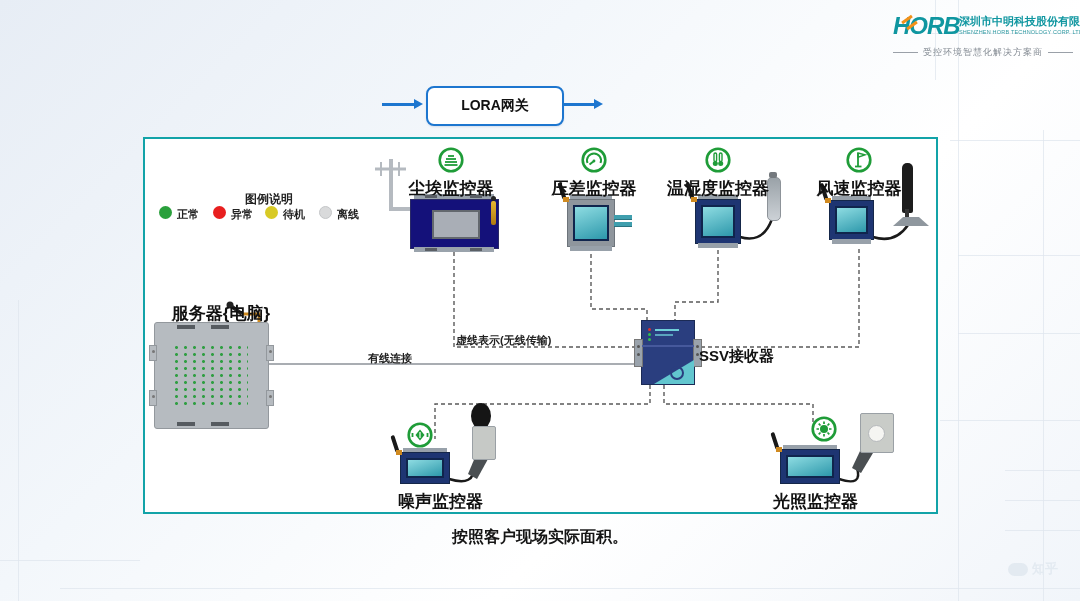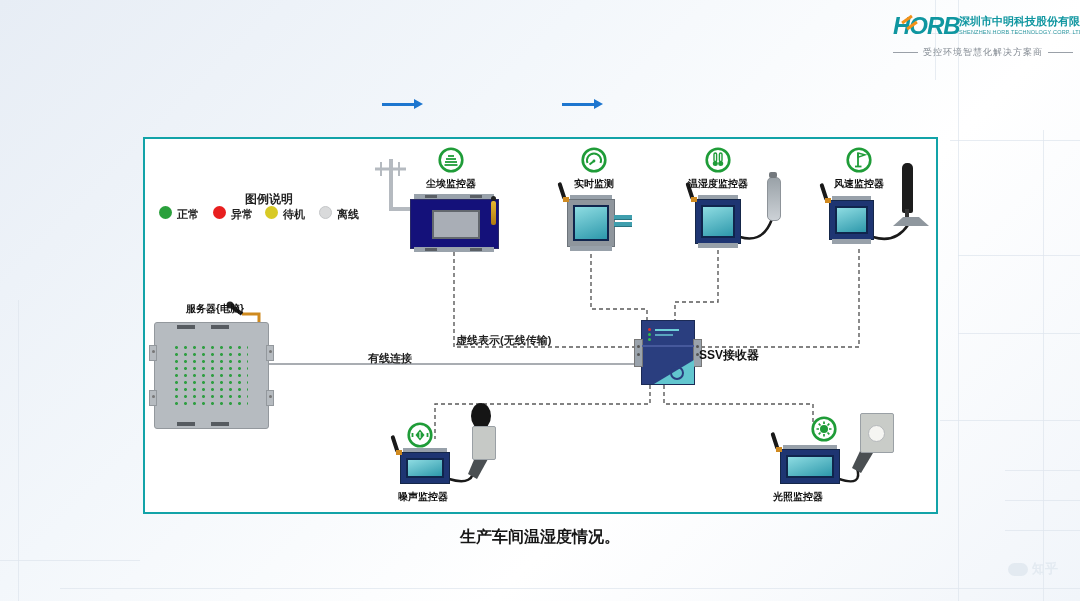--- a/index.html
+++ b/index.html
@@ -39,21 +39,21 @@
   .panel .abs{position:absolute;}
   .wires{position:absolute;left:0;top:0;z-index:1;}
   .lg-title{position:absolute;left:78px;top:52px;width:92px;text-align:center;
             font-size:12px;font-weight:700;color:#222;z-index:2;}
   .lg-dot{position:absolute;top:67px;width:13px;height:13px;border-radius:50%;z-index:2;}
   .lg-label{position:absolute;top:68px;font-size:11px;font-weight:700;color:#222;z-index:2;}
   .dot-normal{background:#2aa03c;}
   .dot-abnormal{background:#e81f1f;}
   .dot-standby{background:#d8ca25;}
   .dot-offline{background:#d9dadb;border:1px solid #c4c6c8;box-sizing:border-box;}
-  .dev-label{position:absolute;font-size:10px;font-weight:700;color:#111;text-align:center;
+  .dev-label{position:absolute;font-size:17px;font-weight:700;color:#111;text-align:center;
              white-space:nowrap;z-index:3;}
   .annot{position:absolute;font-size:11px;font-weight:700;color:#222;z-index:3;white-space:nowrap;}
   .ring{position:absolute;width:26px;height:26px;z-index:3;}
   
   .mon{position:absolute;z-index:2;}
   .mon .bracket{position:absolute;left:3px;right:3px;height:5px;background:#98a1aa;}
   .mon .bracket.t{top:-4px;} .mon .bracket.b{bottom:-4px;}
   .mon .body{position:absolute;inset:0;background:#1e3572;border:1px solid #152749;}
   .mon .body.gray{background:#8f969d;border-color:#6d747b;}
   .mon .screen{position:absolute;inset:5px;background:linear-gradient(160deg,#8edce2,#2d98ab);
@@ -142,20 +142,23 @@
     <div class="co-en">SHENZHEN HORB TECHNOLOGY CORP. LTD.</div>
     <div class="tagrow">
       <span class="tagdash"></span>
       <span class="tagline">受控环境智慧化解决方案商</span>
       <span class="tagdash"></span>
     </div>
   </div>
 
   <div class="farrow-line" style="left:382px;top:103px;width:34px;"></div>
   <div class="farrow-head" style="left:414px;top:99px;"></div>
+  <div class="fbox" style="left:426px;top:86px;width:134px;height:36px;">
+    <span>LORA网关</span>
+  </div>
   <div class="farrow-line" style="left:562px;top:103px;width:34px;"></div>
   <div class="farrow-head" style="left:594px;top:99px;"></div>
 
   <div class="panel">
 
     <svg class="wires" width="795" height="377" viewBox="0 0 795 377">
 
       <path d="M246 20 V70 H266" stroke="#b5bac0" stroke-width="4" fill="none"></path>
       <path d="M230 30 H261" stroke="#b5bac0" stroke-width="3" fill="none"></path>
       <path d="M236 23 V37 M254 23 V37" stroke="#b5bac0" stroke-width="2" fill="none"></path>
@@ -233,25 +236,25 @@
     <svg class="ring" style="left:666px;top:277px;" viewBox="0 0 26 26">
       <circle cx="13" cy="13" r="11.3" fill="#fff" stroke="#1f9c38" stroke-width="2.6"></circle>
       <circle cx="13" cy="13" r="4" fill="#1f9c38"></circle>
       <g stroke="#1f9c38" stroke-width="1.7">
         <path d="M13 5.5 V8 M13 18 V20.5 M5.5 13 H8 M18 13 H20.5"></path>
         <path d="M7.7 7.7 L9.5 9.5 M16.5 16.5 L18.3 18.3 M18.3 7.7 L16.5 9.5 M9.5 16.5 L7.7 18.3"></path>
       </g>
     </svg>
 
     <div class="dev-label" style="left:256px;top:38px;width:100px;">尘埃监控器</div>
-    <div class="dev-label" style="left:399px;top:38px;width:100px;">实时监测</div>
+    <div class="dev-label" style="left:399px;top:38px;width:100px;">压差监控器</div>
     <div class="dev-label" style="left:518px;top:38px;width:110px;">温湿度监控器</div>
     <div class="dev-label" style="left:664px;top:38px;width:100px;text-align:center;">风速监控器</div>
-    <div class="dev-label" style="left:15px;top:163px;width:110px;text-align:center;">服务器{电脑}</div>
-    <div class="dev-label" style="left:554px;top:208px;width:90px;text-align:left;font-size:12px;">SSV接收器</div>
+    <div class="dev-label" style="left:15px;top:163px;width:110px;text-align:right;">服务器{电脑}</div>
+    <div class="dev-label" style="left:554px;top:208px;width:90px;text-align:left;font-size:15px;">SSV接收器</div>
     <div class="dev-label" style="left:253px;top:351px;width:100px;text-align:left;">噪声监控器</div>
     <div class="dev-label" style="left:628px;top:351px;width:100px;text-align:left;">光照监控器</div>
 
     <div class="annot" style="left:311px;top:194px;">虚线表示(无线传输)</div>
     <div class="annot" style="left:223px;top:212px;">有线连接</div>
 
     <div class="dust-flange" style="left:269px;top:55px;width:80px;height:5px;"></div>
     <div class="slot" style="left:280px;top:56px;"></div>
     <div class="slot" style="left:325px;top:56px;"></div>
     <div class="dust-body" style="left:265px;top:60px;width:87px;height:48px;"></div>
@@ -356,21 +359,21 @@
         </div>
       <div class="ant"></div>
       <div class="antbase"></div>
     </div>
     <div class="sens-box" style="left:715px;top:274px;"></div>
     <div class="sens-dome" style="left:723px;top:286px;"></div>
 
   </div>
 
   <div class="caption">
-    <div>生产车间温湿度情况。</div>
+    <div>按照客户现场实际面积。</div>
   </div>
 
   <div class="watermark">
     <span class="wm-cloud"></span>
     <span class="wm-text">知乎</span>
   </div>
 
 </div>
 
 </body></html>

